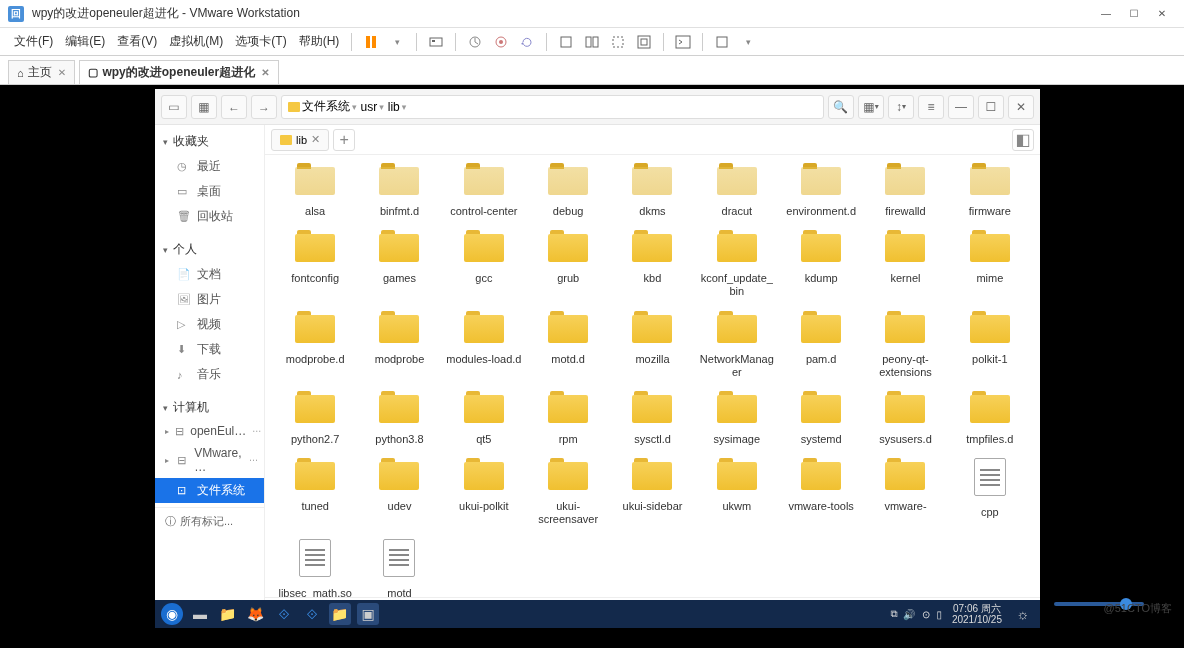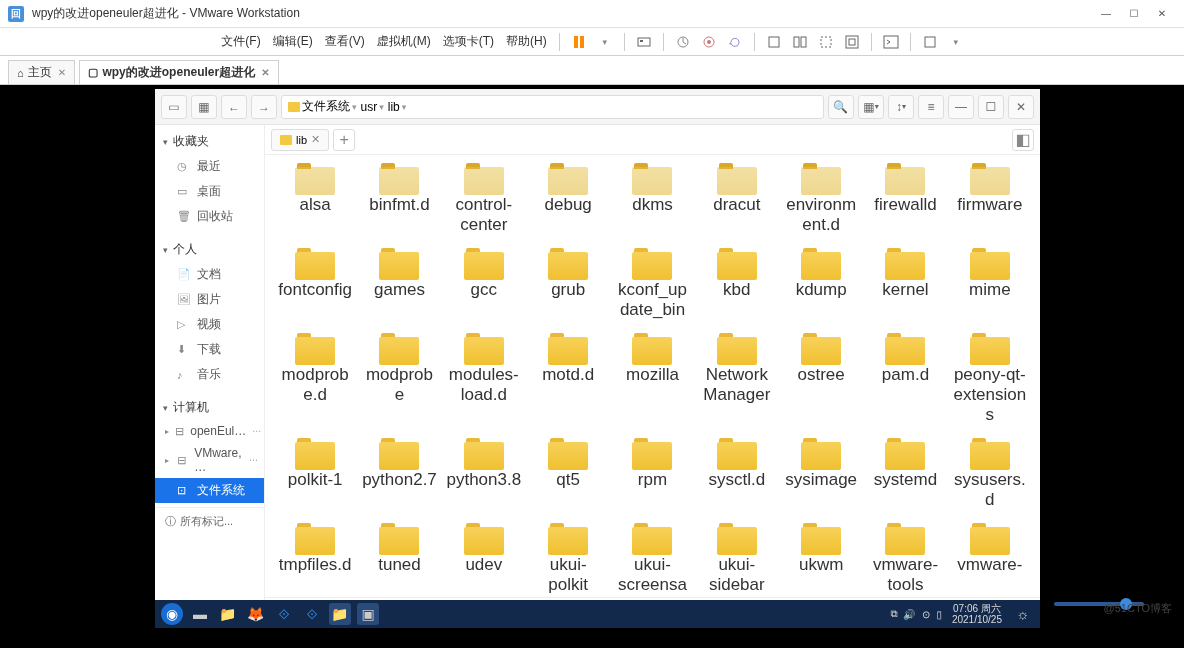--- a/index.html
+++ b/index.html
@@ -1,21 +1,21 @@
 <!DOCTYPE html>
 <html><head>
 <meta charset="utf-8">
 <style>
 * { margin: 0; padding: 0; box-sizing: border-box; font-family: "Segoe UI", "Microsoft YaHei", sans-serif; }
 body { width: 1184px; height: 648px; background: #000; overflow: hidden; position: relative; }
 .titlebar { height: 28px; background: #fff; display: flex; align-items: center; padding: 0 8px; border-bottom: 1px solid #e0e0e0; }
 .titlebar .vmicon { width: 16px; height: 16px; background: #4a90d9; border-radius: 2px; display: flex; align-items: center; justify-content: center; color: #fff; font-size: 10px; font-weight: bold; }
 .titlebar .ttext { margin-left: 8px; font-size: 12px; color: #333; flex: 1; }
 .titlebar .wbtn { width: 28px; height: 20px; display: flex; align-items: center; justify-content: center; font-size: 10px; color: #555; cursor: pointer; }
-.menubar { height: 28px; background: #fff; display: flex; align-items: center; padding: 0 8px; border-bottom: 1px solid #d0d0d0; justify-content: center; }
+.menubar { height: 28px; background: #fff; display: flex; align-items: center; padding: 0 8px; border-bottom: 1px solid #d0d0d0; }
 .menubar .mitem { font-size: 12px; color: #333; padding: 4px 6px; cursor: pointer; }
 .menubar .sep { width: 1px; height: 18px; background: #ccc; margin: 0 6px; }
 .menubar .ticon { width: 18px; height: 18px; display: flex; align-items: center; justify-content: center; margin: 0 4px; cursor: pointer; }
 .tabbar { height: 29px; background: #fff; display: flex; align-items: flex-end; padding: 0 8px; border-bottom: 1px solid #d0d0d0; }
 .tabbar .tab { height: 24px; display: flex; align-items: center; padding: 0 8px; font-size: 12px; color: #333; border: 1px solid #d0d0d0; border-bottom: none; margin-right: 4px; background: #f8f8f8; cursor: pointer; }
 .tabbar .tab.active { background: #fff; font-weight: bold; }
 .tabbar .tab .ticon2 { margin-right: 4px; font-size: 11px; }
 .tabbar .tab .tclose { margin-left: 6px; font-size: 10px; color: #888; }
 .vmarea { position: absolute; top: 85px; left: 0; right: 0; bottom: 0; background: #000; }
 .watermark { position: absolute; right: 12px; bottom: 32px; color: #444; font-size: 11px; }
@@ -46,21 +46,21 @@
 .fm-tabs .spacer { flex: 1; }
 .fm-grid { flex: 1; overflow-y: auto; padding: 6px 10px; display: grid; grid-template-columns: repeat(9, 1fr); gap: 8px 4px; align-content: start; }
 .fitem { display: flex; flex-direction: column; align-items: center; cursor: pointer; padding: 2px; }
 .fitem .folder { width: 40px; height: 32px; position: relative; }
 .fitem .folder::before { content: ""; position: absolute; top: 0; left: 2px; width: 14px; height: 6px; background: #e8b836; border-radius: 2px 2px 0 0; }
 .fitem .folder::after { content: ""; position: absolute; top: 4px; left: 0; right: 0; bottom: 0; background: linear-gradient(#f7d159, #f0c030); border-radius: 2px; }
 .fitem .folder.partial::before { background: #d8a826; }
 .fitem .folder.partial::after { background: linear-gradient(#e7c149, #e0b020); opacity: .5; }
 .fitem .file { width: 32px; height: 38px; background: #fff; border: 1px solid #aaa; border-radius: 2px; display: flex; flex-direction: column; justify-content: center; gap: 3px; padding: 6px 5px; }
 .fitem .file .ln { height: 2px; background: #888; }
-.fitem .flabel { font-size: 17px; color: #333; text-align: center; margin-top: 0; line-height: 1.2; max-width: 80px; word-break: break-word; }
+.fitem .flabel { font-size: 11px; color: #333; text-align: center; margin-top: 10px; line-height: 1.2; max-width: 80px; word-break: break-word; }
 .fm-status { height: 20px; border-top: 1px solid #eee; font-size: 11px; color: #666; padding: 2px 8px; }
 .taskbar { position: absolute; left: 155px; bottom: 20px; width: 885px; height: 28px; background: #13294b; display: flex; align-items: center; padding: 0 6px; gap: 6px; }
 .taskbar .tb { width: 22px; height: 22px; display: flex; align-items: center; justify-content: center; border-radius: 3px; cursor: pointer; font-size: 14px; }
 .taskbar .spacer { flex: 1; }
 .taskbar .tray { display: flex; align-items: center; gap: 6px; color: #ddd; font-size: 10px; }
 .taskbar .clock { color: #ddd; font-size: 10px; line-height: 1.1; text-align: center; margin: 0 4px; }
 svg { display: block; }
 </style>
 </head>
 <body>
@@ -336,28 +336,28 @@
             <div class="fitem">
               <div class="folder"></div>
               <div class="flabel">gcc</div>
             </div>
             <div class="fitem">
               <div class="folder"></div>
               <div class="flabel">grub</div>
             </div>
             <div class="fitem">
               <div class="folder"></div>
+              <div class="flabel">kbd</div>
+            </div>
+            <div class="fitem">
+              <div class="folder"></div>
               <div class="flabel">kconf_update_bin</div>
             </div>
             <div class="fitem">
               <div class="folder"></div>
-              <div class="flabel">kbd</div>
-            </div>
-            <div class="fitem">
-              <div class="folder"></div>
               <div class="flabel">kdump</div>
             </div>
             <div class="fitem">
               <div class="folder"></div>
               <div class="flabel">kernel</div>
             </div>
             <div class="fitem">
               <div class="folder"></div>
               <div class="flabel">mime</div>
             </div>
@@ -377,24 +377,20 @@
               <div class="folder"></div>
               <div class="flabel">motd.d</div>
             </div>
             <div class="fitem">
               <div class="folder"></div>
               <div class="flabel">mozilla</div>
             </div>
             <div class="fitem">
               <div class="folder"></div>
               <div class="flabel">NetworkManager</div>
-            </div>
-            <div class="fitem">
-              <div class="folder"></div>
-              <div class="flabel">ostree</div>
             </div>
             <div class="fitem">
               <div class="folder"></div>
               <div class="flabel">pam.d</div>
             </div>
             <div class="fitem">
               <div class="folder"></div>
               <div class="flabel">peony-qt-extensions</div>
             </div>
             <div class="fitem">

